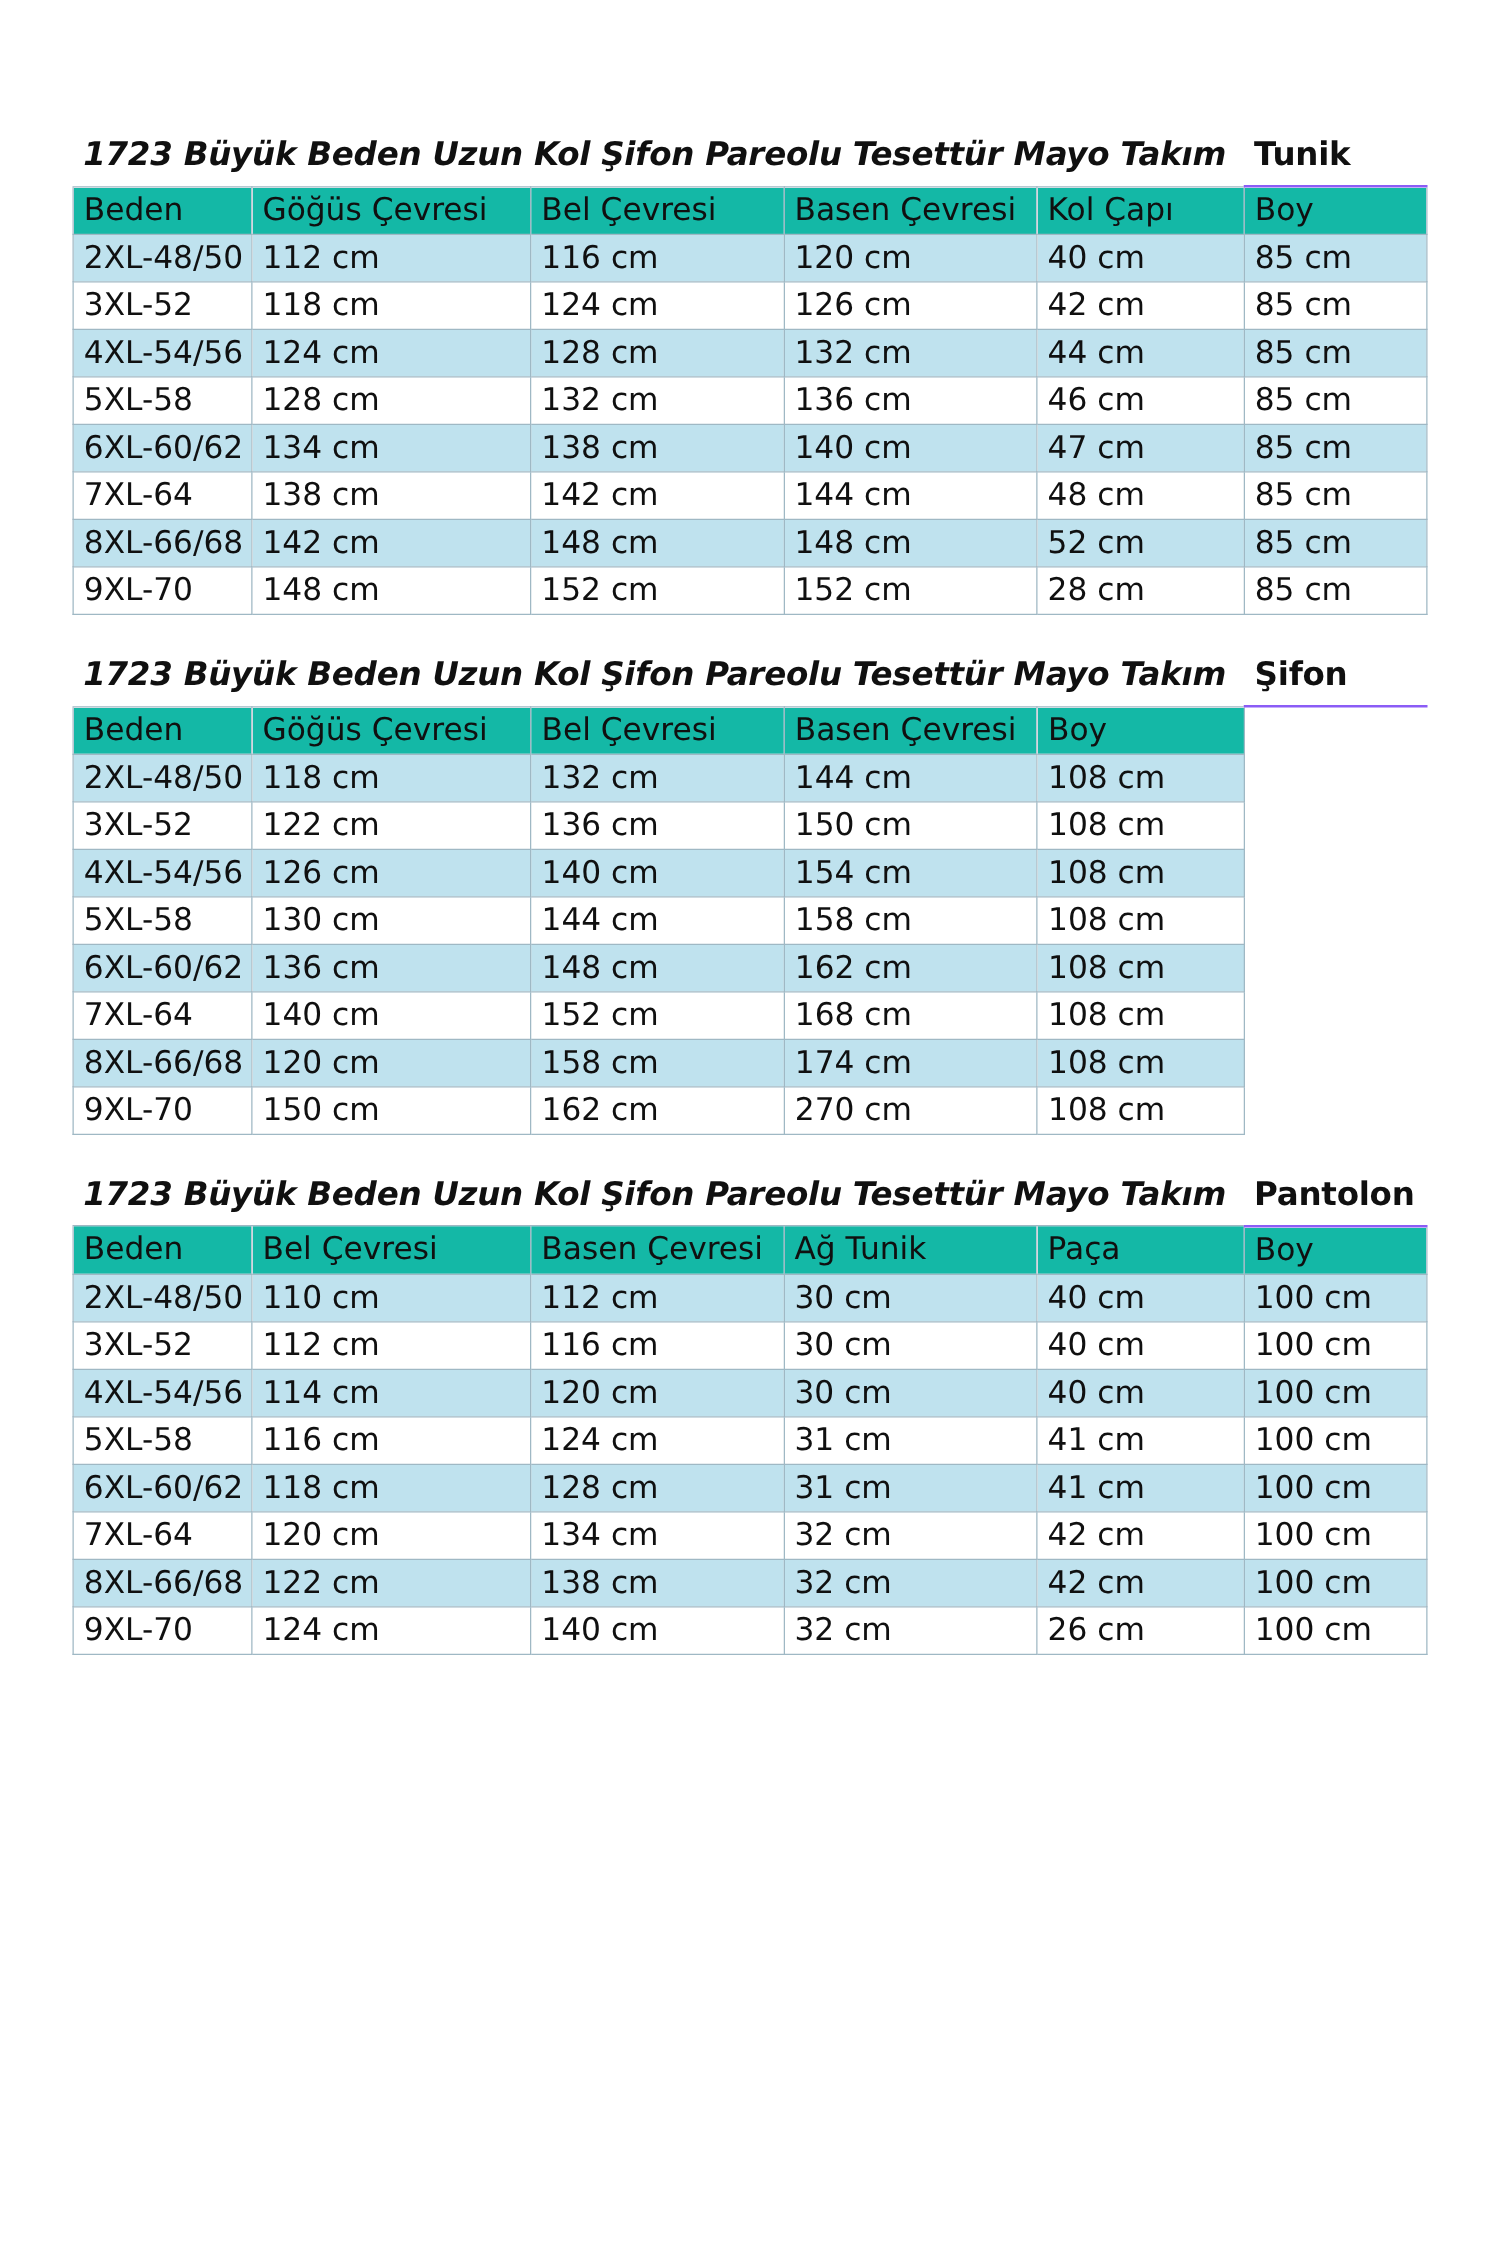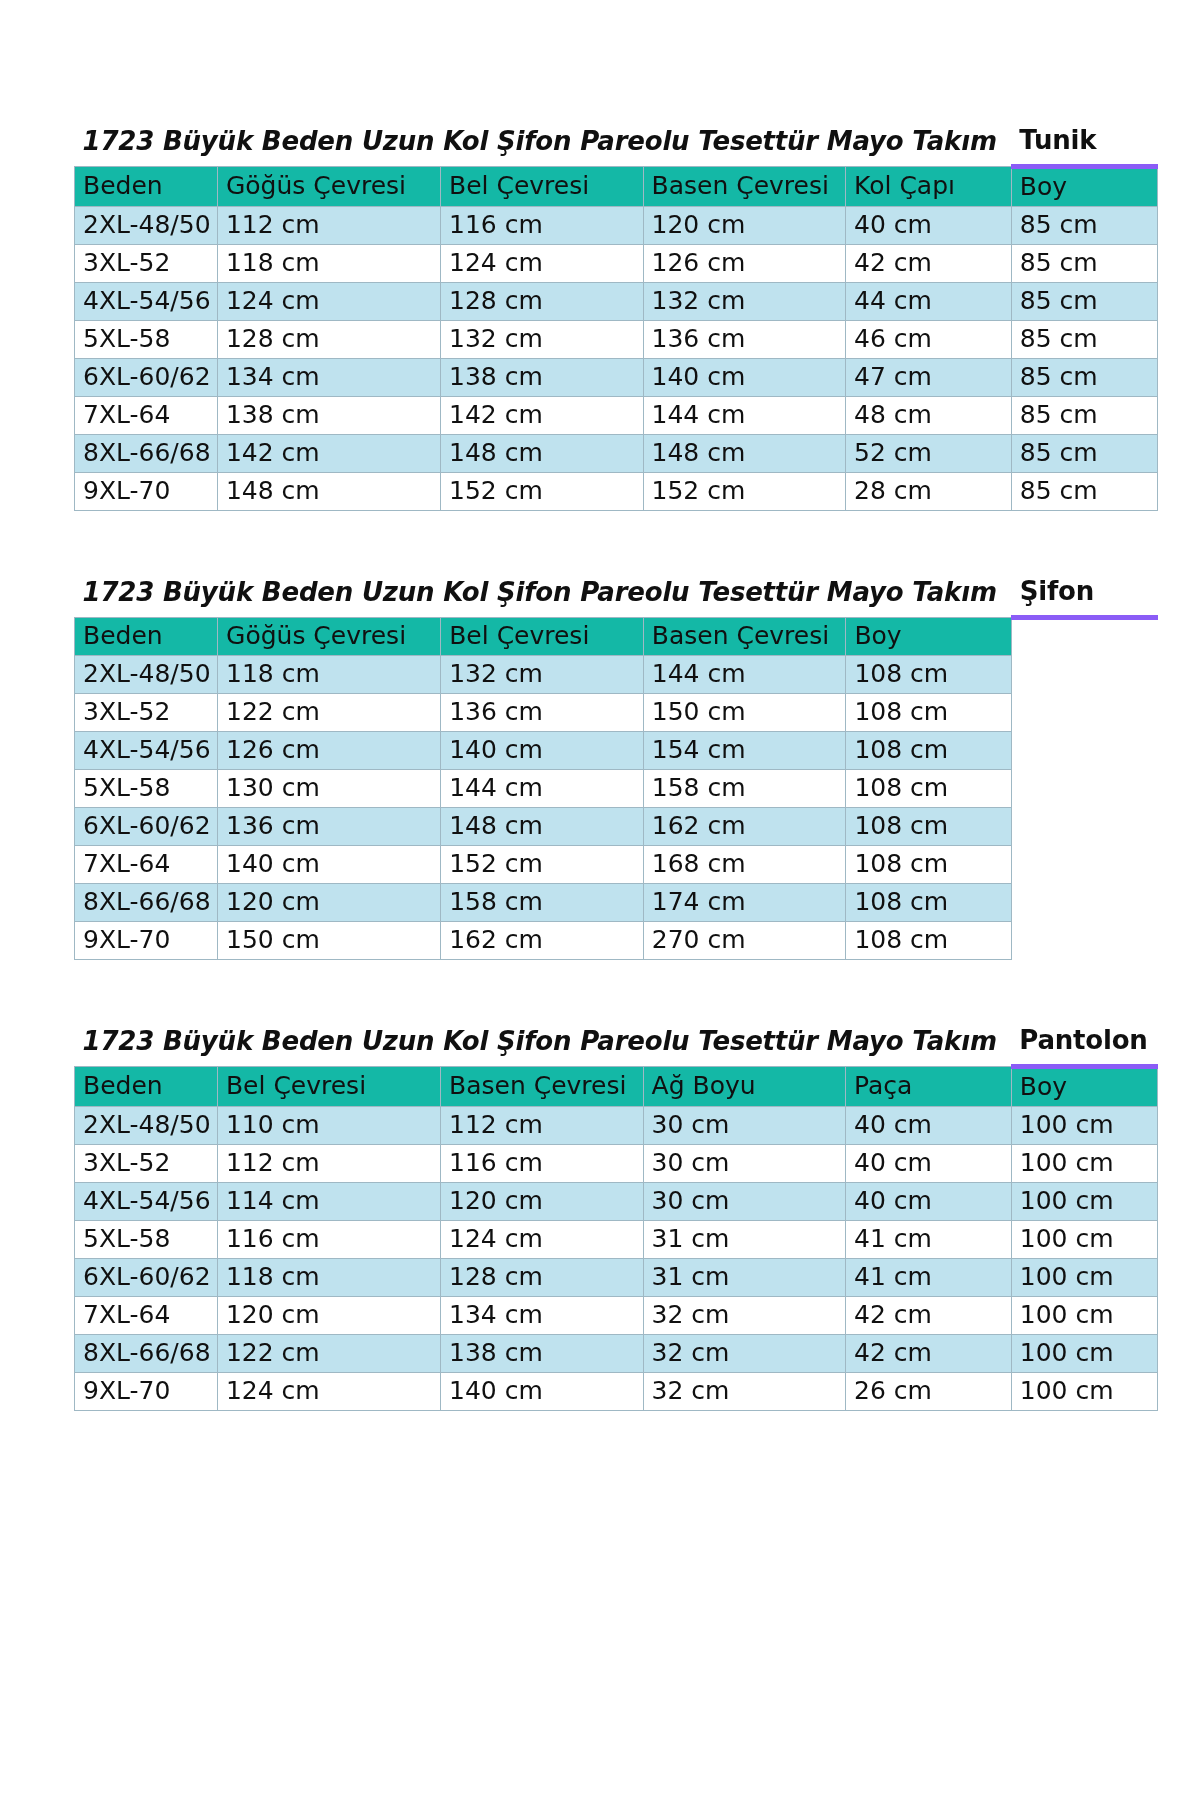--- a/index.html
+++ b/index.html
@@ -18,21 +18,21 @@
     position: relative;
     width: 1200px;
     height: 1800px;
     box-sizing: border-box;
     padding: 108px 58px 0 58px;
   }
   .size-table {
     width: 100%;
     border-collapse: collapse;
     table-layout: fixed;
-    margin: 16px;
+    margin: 0;
   }
   .size-table td, .size-table th {
     border: 1px solid #9fb8c4;
     padding: 4px 8px 6px 8px;
     font-size: 25px;
     line-height: 1.08;
     text-align: left;
     vertical-align: middle;
     white-space: nowrap;
     overflow: hidden;
@@ -47,21 +47,21 @@
     font-style: italic;
     font-size: 26px;
     padding-bottom: 10px;
     padding-top: 2px;
     letter-spacing: -0.2px;
   }
   .title-row td.title-main {
     border-bottom: 1px solid #9fb8c4;
   }
   .title-row td.title-tag {
-    border-bottom: 5px solid #8b5cf6;
+    border-bottom: 2px solid #8b5cf6;
     font-style: normal;
     font-weight: bold;
     text-align: left;
   }
   .head-row td {
     background: #14b8a6;
     font-weight: normal;
     font-size: 25px;
   }
   .row-alt td {
@@ -284,21 +284,21 @@
       </colgroup>
       <tbody>
         <tr class="title-row">
           <td class="title-main" colspan="5">1723 Büyük Beden Uzun Kol Şifon Pareolu Tesettür Mayo Takım</td>
           <td class="title-tag">Pantolon</td>
         </tr>
         <tr class="head-row">
           <td>Beden</td>
           <td>Bel Çevresi</td>
           <td>Basen Çevresi</td>
-          <td>Ağ Boyu</td>
+          <td>Ağ Tunik</td>
           <td>Paça</td>
           <td>Boy</td>
         </tr>
         <tr class="row-alt">
           <td>2XL-48/50</td>
           <td>110 cm</td>
           <td>112 cm</td>
           <td>30 cm</td>
           <td>40 cm</td>
           <td>100 cm</td>

